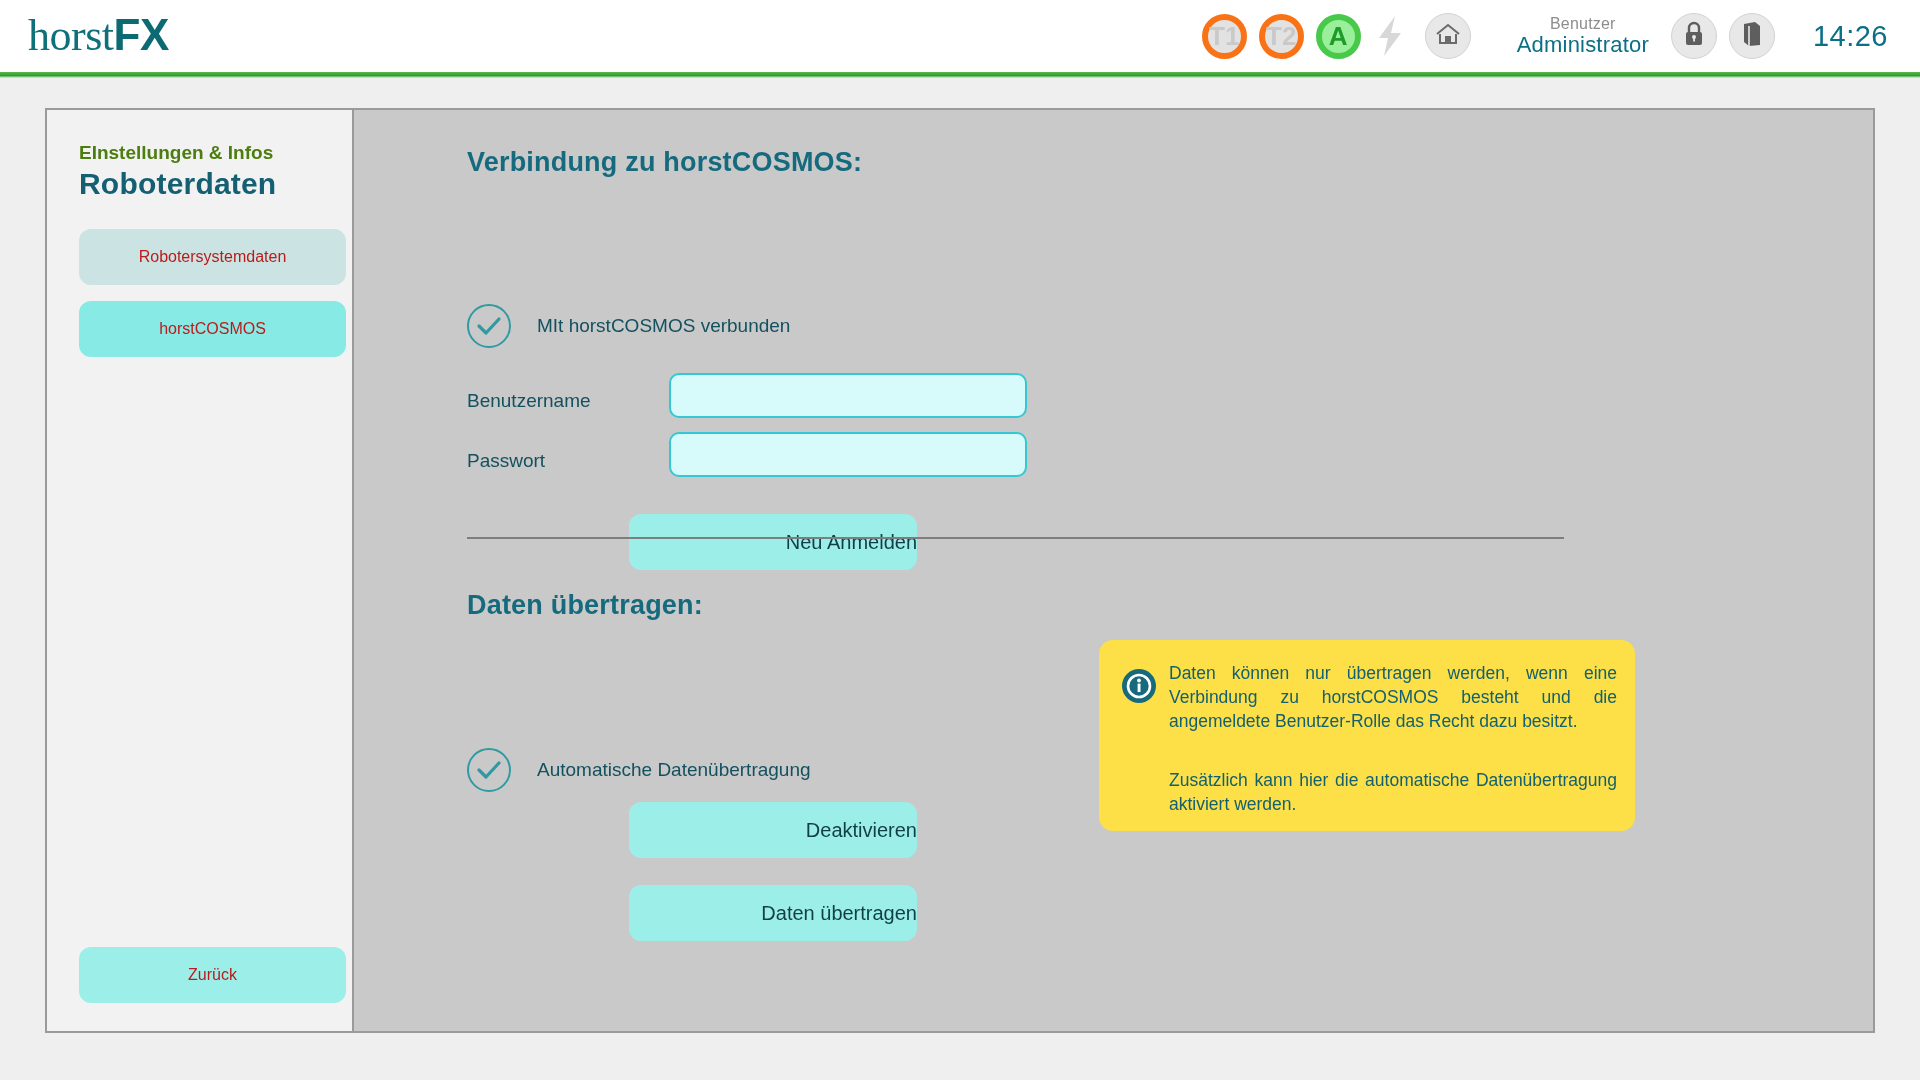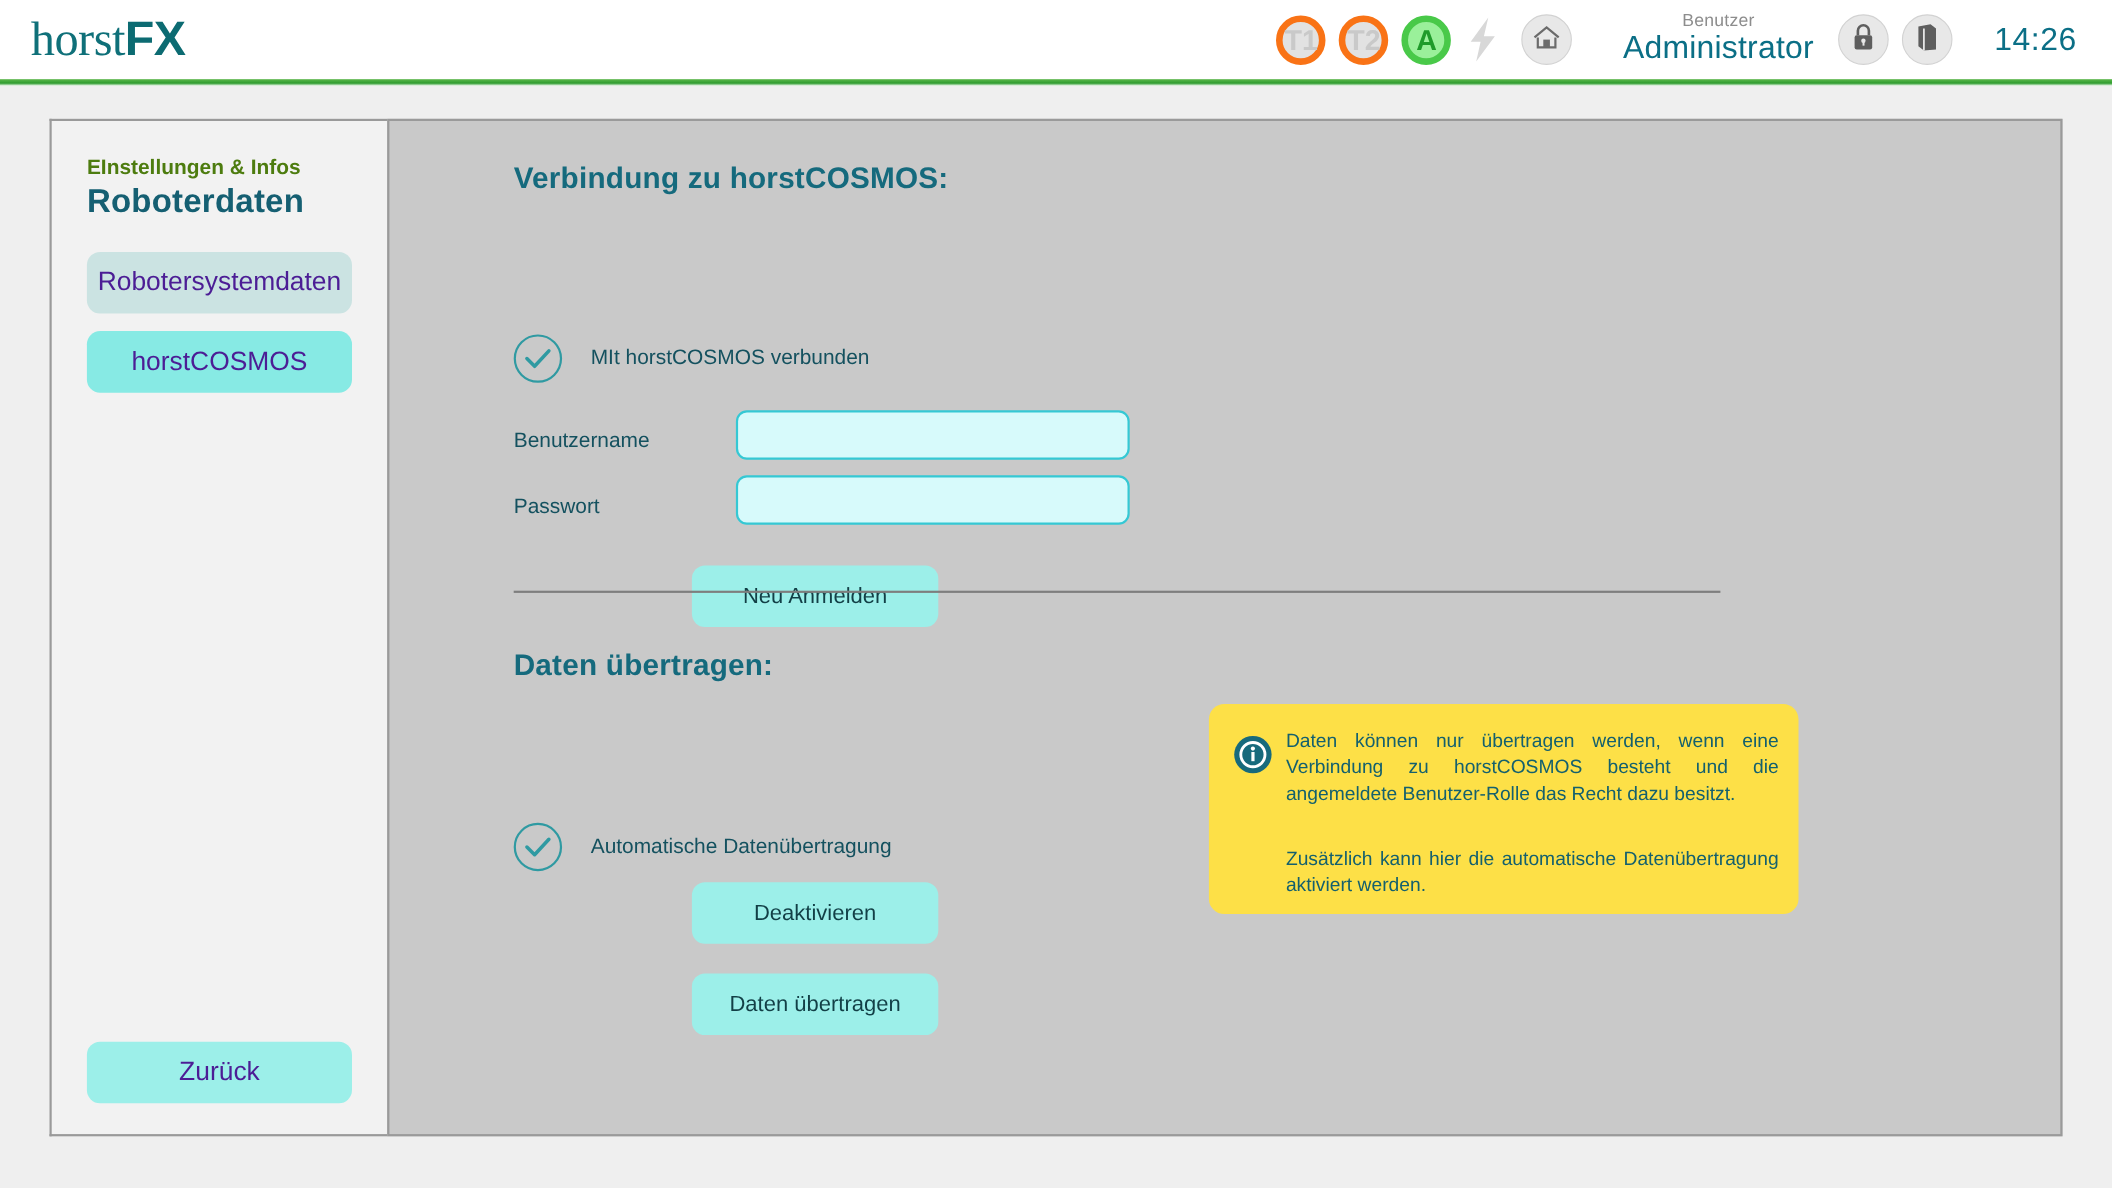--- a/index.html
+++ b/index.html
@@ -42,21 +42,21 @@
   }
   .bolt { width: 34px; margin-right: 18px; display:flex; align-items:center; justify-content:center;}
   .icon-btn {
     width: 46px; height: 46px; border-radius: 50%;
     background: #e8e8e8; border: 1px solid #d2d2d2;
     display: flex; align-items: center; justify-content: center;
     margin-right: 12px;
   }
   .user-block { text-align: center; margin: 0 22px 0 34px; line-height: 1.05; }
   .user-label { font-size: 16px; color: #8d8d8d; letter-spacing: .2px; }
-  .user-name  { font-size: 29px; color: #0b6f86; letter-spacing: .2px; }
+  .user-name  { font-size: 22px; color: #0b6f86; letter-spacing: .2px; }
   .clock {
     font-size: 29px; color: #0b6f86; margin-left: 26px; margin-right: 32px;
     letter-spacing: .5px;
   }
   .green-bar {
     position: absolute; top: 72px; left: 0;
     width: 1920px; height: 6px;
     background: linear-gradient(to bottom, #5cb84b 0%, #2f9c2f 60%, #e8f5e8 100%);
   }
 
@@ -65,24 +65,24 @@
     position: absolute; left: 45px; top: 108px;
     width: 307px; height: 925px;
     background: #f2f2f2;
     border: 2px solid #9a9a9a;
     border-right: none;
   }
   .sb-sub { position: absolute; left: 32px; top: 32px; font-size: 19px; color: #4d7c0f; font-weight: 600; }
   .sb-title { position: absolute; left: 32px; top: 57px; font-size: 30px; color: #155f72; font-weight: 700; letter-spacing: .2px;}
 
   .sb-btn {
-    position: absolute; left: 32px; width: 241px; height: 56px;
+    position: absolute; left: 32px; width: 267px; height: 56px;
     border-radius: 12px;
     display: flex; align-items: center; justify-content: center;
-    font-size: 24px; color: #4c1d95;
+    font-size: 16px; color: #b91c1c;
   }
   .sb-btn.inactive { background: #cbe3e2; top: 119px; }
   .sb-btn.selected { background: #87eae4; top: 191px; }
   .sb-btn.back     { background: #9cefe9; top: 837px; }
 
   .content {
     position: absolute; left: 352px; top: 108px;
     width: 1523px; height: 925px;
     background: #c9c9c9;
     border: 2px solid #9a9a9a;
@@ -105,24 +105,25 @@
   .field-label {
     position: absolute; font-size: 19px; color: #14515f; font-weight: 500;
   }
   .field-input {
     position: absolute; width: 358px; height: 45px;
     background: #d7fafb; border: 2px solid #35c8d4; border-radius: 10px;
     outline: none; font-size: 18px; color: #14515f; padding: 0 12px;
     font-family: "Liberation Sans", sans-serif;
   }
   .act-btn {
-    position: absolute; width: 224px; height: 56px;
+    position: absolute; width: 288px; height: 56px;
     background: #9cefe9; border: none; border-radius: 12px;
     font-size: 20px; color: #123f46; cursor: pointer;
     font-family: "Liberation Sans", sans-serif;
+    text-align: right;
   }
   .divider {
     position: absolute; left: 113px; top: 427px; width: 1097px; height: 2px;
     background: #7e7e7e;
   }
 
   .infobox {
     position: absolute; left: 745px; top: 530px;
     width: 536px; height: 191px;
     background: #fde047; border-radius: 14px;

